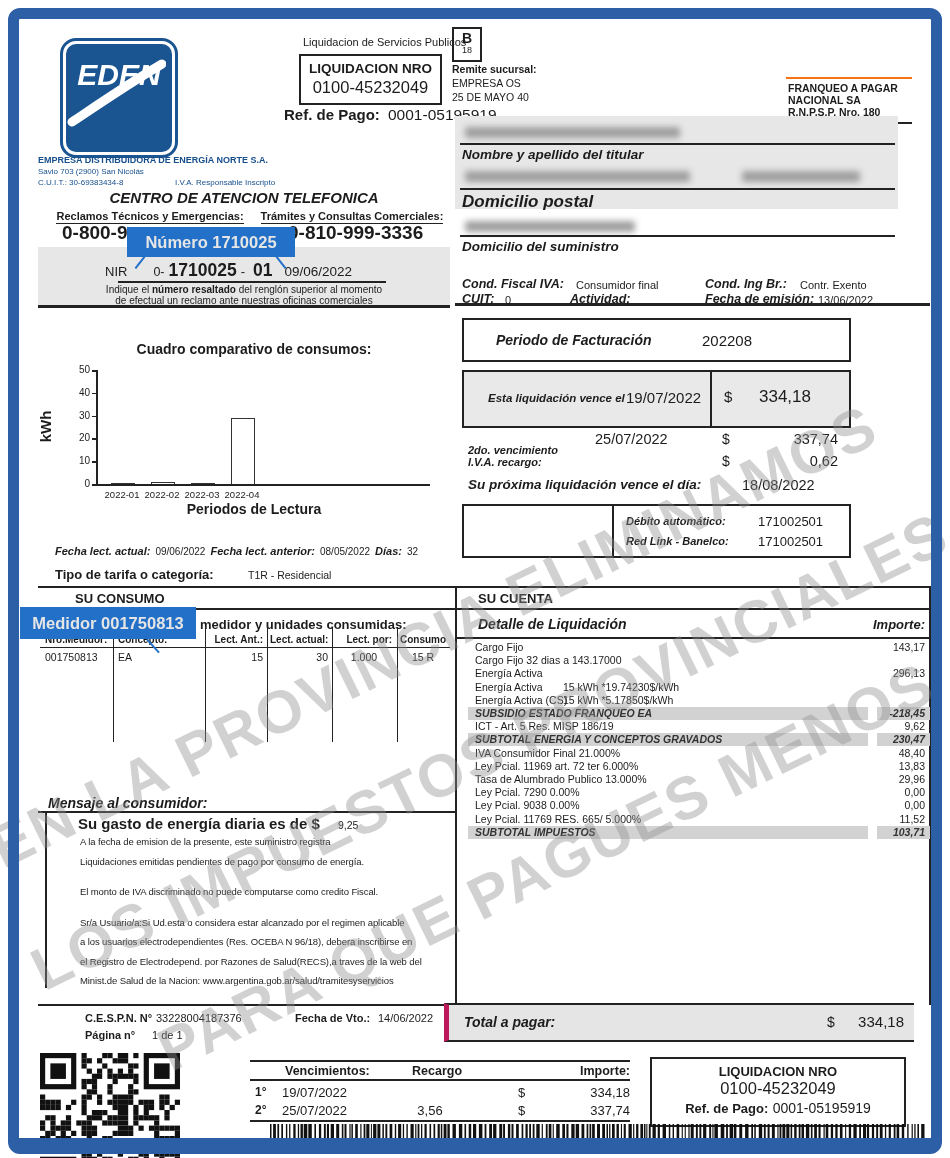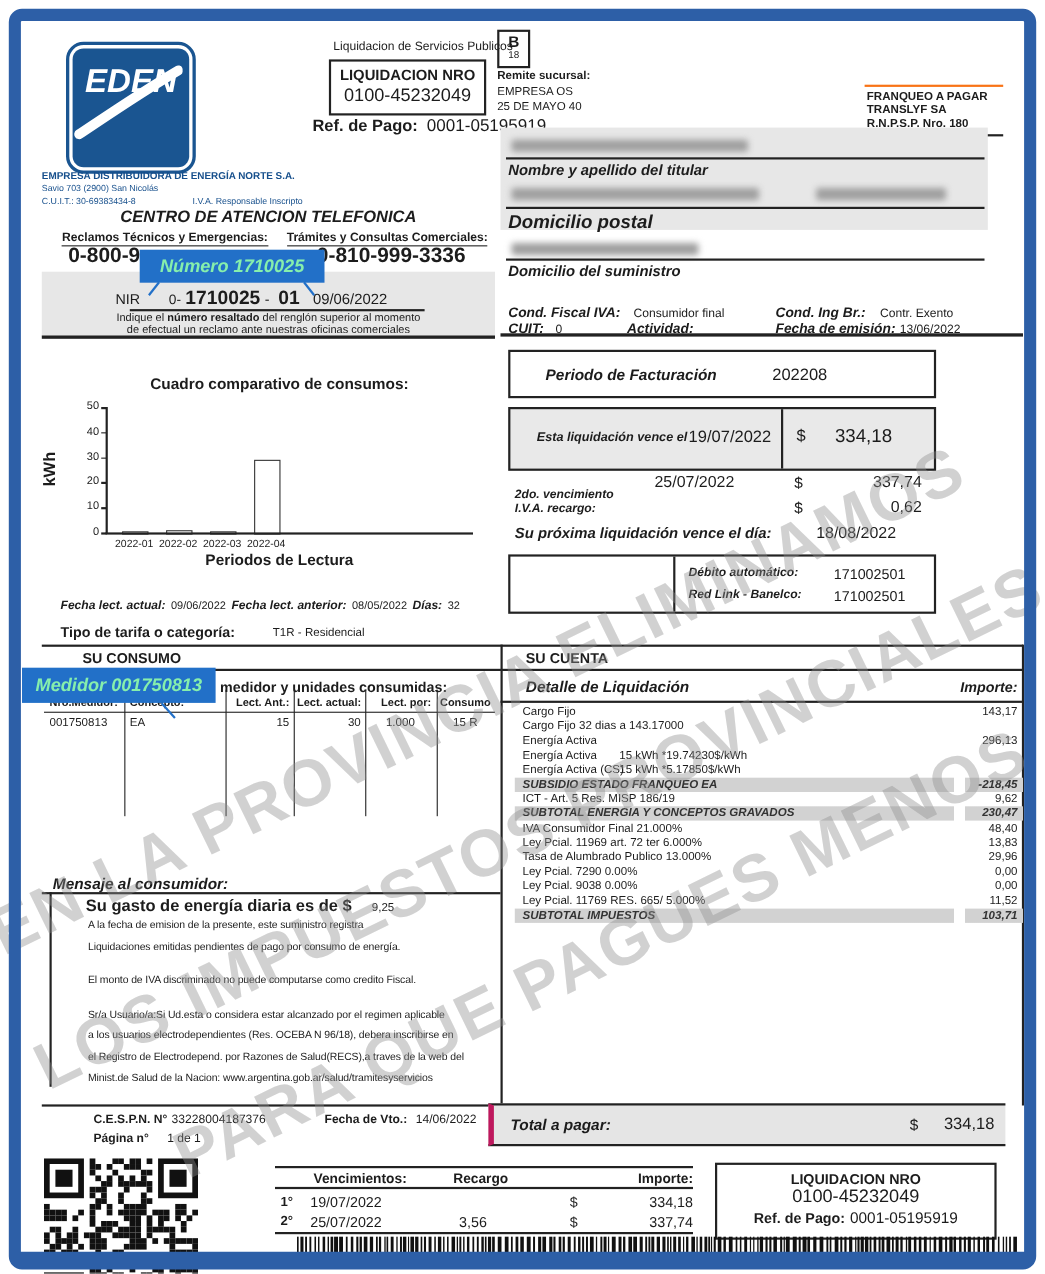--- a/index.html
+++ b/index.html
@@ -8,22 +8,22 @@
         font-family:"Liberation Sans","DejaVu Sans",sans-serif;color:#1c1c1c;}
   .abs{position:absolute;}
   .bi{font-style:italic;font-weight:bold;}
   .b{font-weight:bold;}
   .ctr{text-align:center;}
   .rt{text-align:right;}
   .rule{position:absolute;background:#222;}
   .vline{position:absolute;background:#222;}
   .graybox{position:absolute;background:#e7e7e7;}
   .blur-bar{position:absolute;background:#9f9f9f;border-radius:2px;filter:blur(3px);}
-  .badge{position:absolute;background:#2270C8;color:#86efac;font-weight:bold;
-         display:flex;align-items:center;justify-content:center;z-index:12;font-style:italic;}
+  .badge{position:absolute;background:#2270C8;color:#e5e5e5;font-weight:bold;
+         display:flex;align-items:center;justify-content:center;z-index:12;}
   .pointer{position:absolute;width:2px;background:#2270C8;z-index:12;}
   .frame{position:absolute;left:8px;top:8px;right:8px;bottom:4px;border:11px solid #2D5FA7;
          border-bottom-width:16px;border-radius:12px;z-index:40;pointer-events:none;}
   .wm{position:absolute;left:-90px;top:560px;width:1160px;z-index:30;pointer-events:none;
       transform:rotate(-26deg);opacity:.40;}
   .wm div{font-weight:800;font-size:60px;letter-spacing:2px;color:#8f8f8f;line-height:128px;
           white-space:nowrap;text-align:center;}
   .logo-outer{position:absolute;left:60px;top:38px;width:106px;height:108px;border:3px solid #1A5591;
               border-radius:16px;padding:3px;}
   .logo-inner{width:100%;height:100%;background:#1A5591;border-radius:10px;position:relative;overflow:hidden;}
@@ -79,21 +79,21 @@
 
   <div class="boxed" style="left:452px;top:27px;width:26px;height:31px;">
     <div class="ctr" style="font-size:14px;font-weight:bold;margin-top:1px;">B</div>
     <div class="ctr" style="font-size:9px;margin-top:-1px;text-align:center;">18</div>
   </div>
   <div class="abs b" style="left:452px;top:63px;font-size:10.5px;">Remite sucursal:</div>
   <div class="abs" style="left:452px;top:77px;font-size:10.5px;">EMPRESA OS</div>
   <div class="abs" style="left:452px;top:91px;font-size:10.5px;">25 DE MAYO 40</div>
   <div class="abs" id="franqueo-box" style="left:786px;top:77px;width:124px;border-top:2px solid #f97316;border-bottom:2px solid #222;padding:3px 0 4px 2px;">
       <div class="b" style="font-size: 10.5px; line-height: 12px;">FRANQUEO A PAGAR</div>
-      <div class="b" style="font-size: 10.5px; line-height: 12px;">TRANSLYF SA</div>
+      <div class="b" style="font-size: 10.5px; line-height: 12px;">NACIONAL SA</div>
       <div class="b" style="font-size: 10.5px; line-height: 12px;">R.N.P.S.P. Nro. 180</div>
     </div>
 
   <div class="badge" style="left:127px;top:227px;width:168px;height:30px;font-size:16.5px;">Número 1710025</div>
   <div class="pointer" style="left:139px;top:255px;height:15px;transform:rotate(38deg);"></div>
   <div class="pointer" style="left:280px;top:255px;height:15px;transform:rotate(-38deg);"></div>
 
   <div class="graybox" style="left:38px;top:247px;width:412px;height:59px;"></div>
   <div class="abs" style="left:105px;top:260px;display:flex;align-items:baseline;gap:4px;white-space:nowrap;">
     <span style="font-size:13px;margin-right:22px;">NIR</span>

